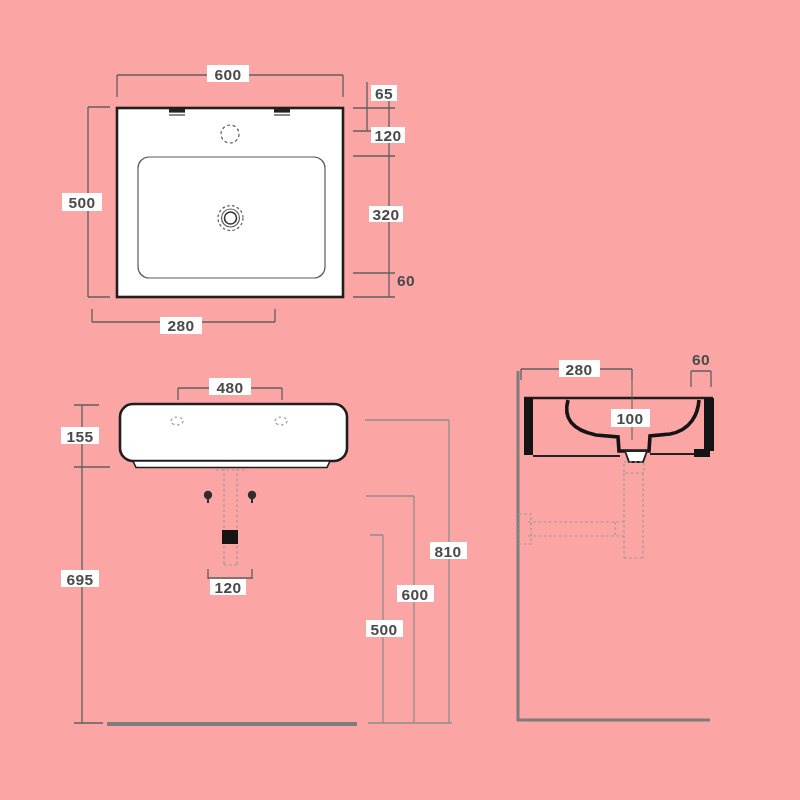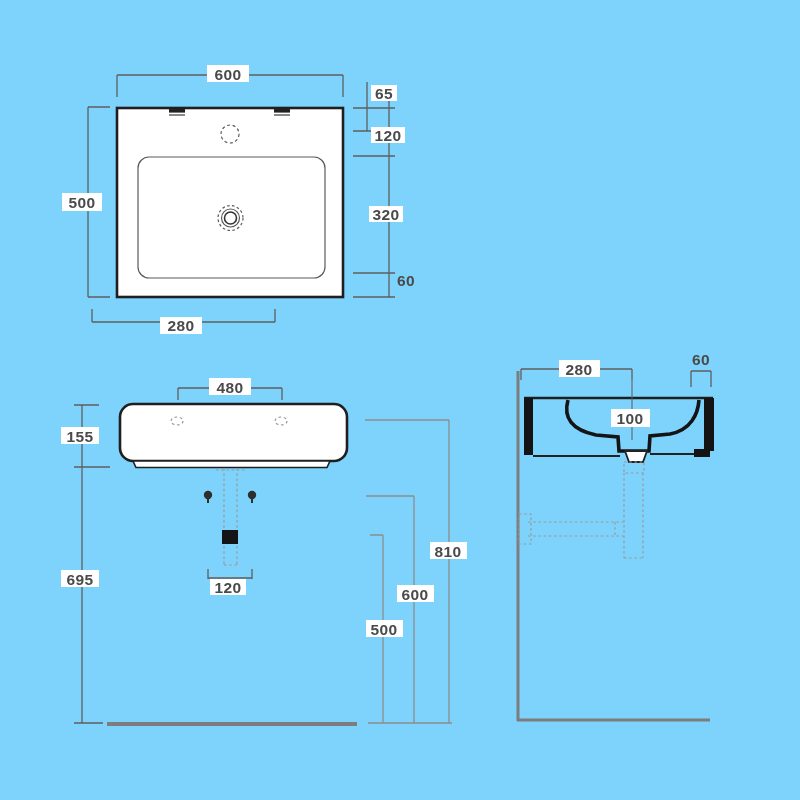--- a/index.html
+++ b/index.html
@@ -1,16 +1,16 @@
 <!DOCTYPE html>
 <html><head>
 <meta charset="utf-8">
 <style>
   html,body{margin:0;padding:0;background:#ffffff;}
-  .canvas{position:relative;width:800px;height:800px;background:#7dd3fc;overflow:hidden;}
+  .canvas{position:relative;width:800px;height:800px;background:#fca5a5;overflow:hidden;}
   svg{position:absolute;left:0;top:0;}
   text{
     font-family:"Liberation Sans", sans-serif;
     font-size:15.5px;
     font-weight:bold;
     fill:#4a4a4a;
     letter-spacing:.3px;
   }
   .outline{stroke:#1f1f1f;fill:#ffffff;}
   .thin{stroke:#5a5a5a;fill:none;}

